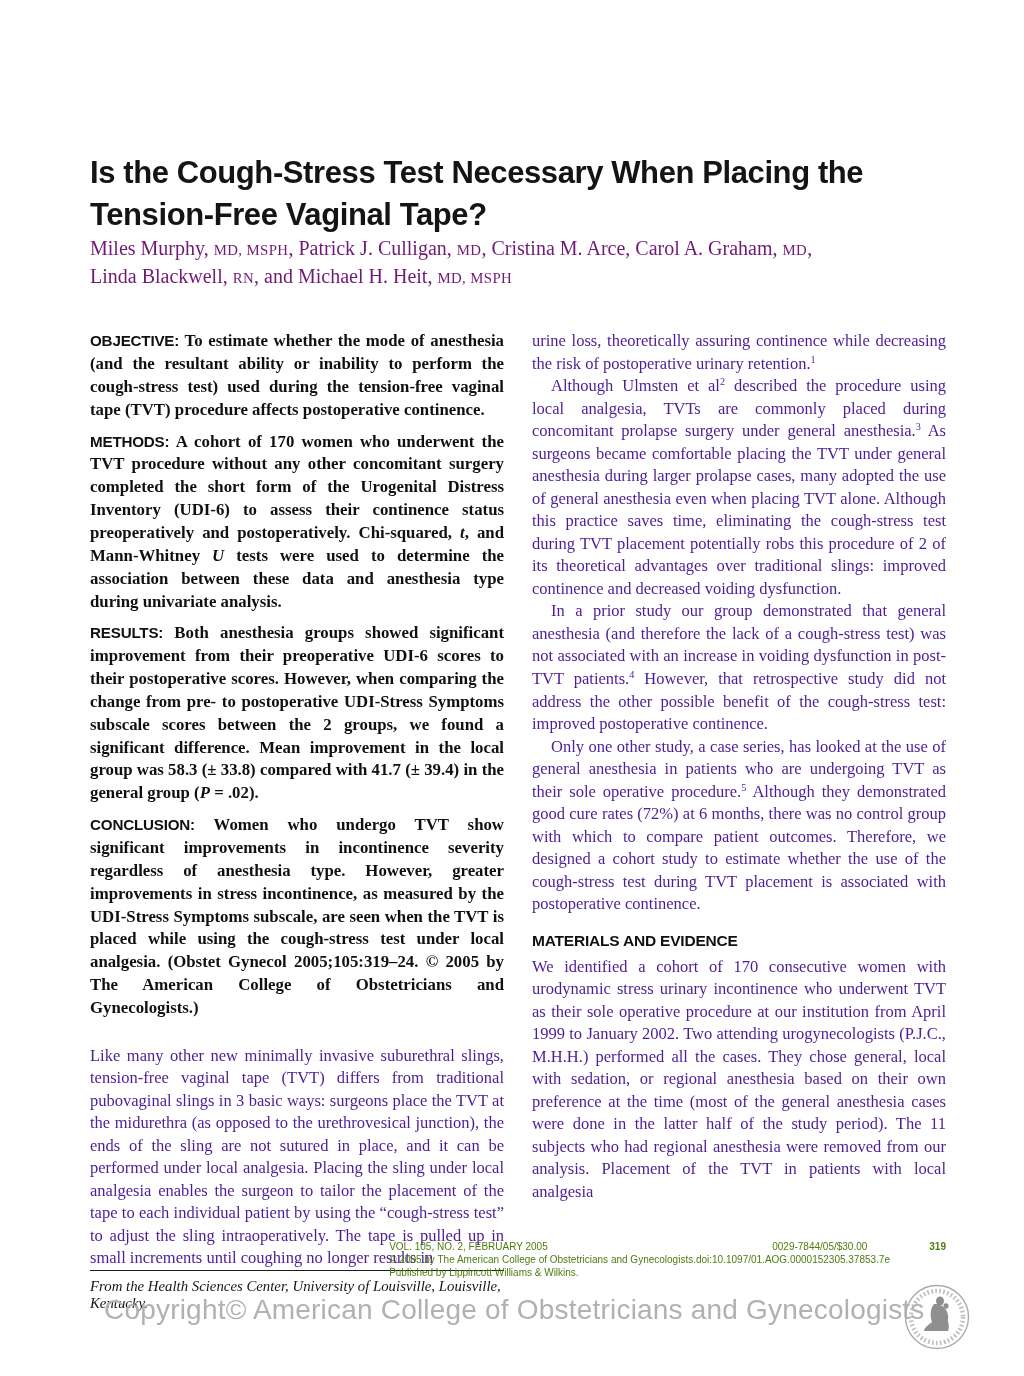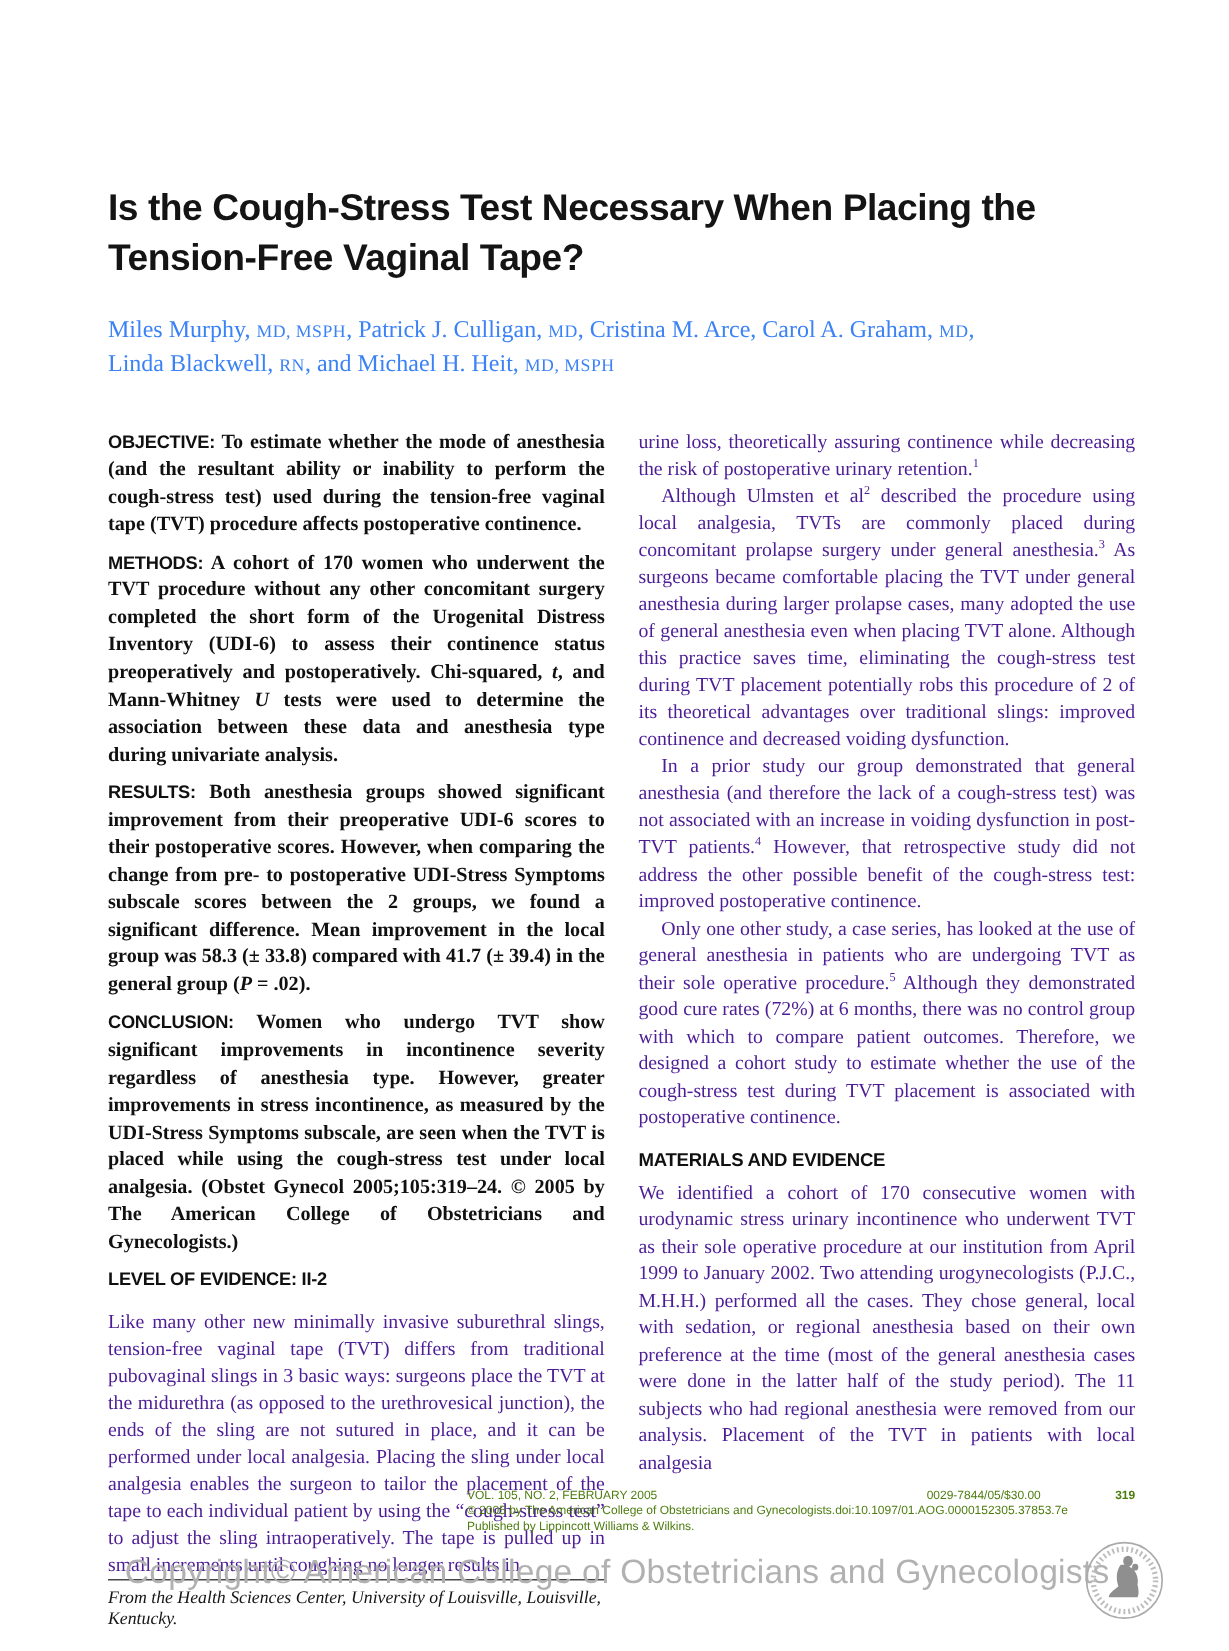--- a/index.html
+++ b/index.html
@@ -8,21 +8,21 @@
     position:relative; width:1024px; height:1376px; background:#ffffff;
     font-family:"Liberation Serif", serif; color:#121212; overflow:hidden;
   }
   .content { position:absolute; left:90px; top:152px; width:856px; }
 
   .title {
     font-family:"Liberation Sans", sans-serif; font-weight:700;
     font-size:31px; line-height:1.34; letter-spacing:-0.4px; color:#141414;
     max-width:860px;
   }
-  .authors { margin-top:27px; font-size:20px; line-height:1.38; color:#3b82f6; }
+  .authors { font-size:20px; line-height:1.38; color:#701a75; }
   .seg-degree { font-size:0.74em; letter-spacing:0.4px; }
   .seg-i { font-style:italic; }
   sup { font-size:0.62em; line-height:0; vertical-align:super; }
 
   .columns { margin-top:40px; display:flex; gap:28px; height:896px; }
   .col { width:414px; }
   .col-left { display:flex; flex-direction:column; }
 
   .abs-par {
     font-weight:700; font-size:16.8px; line-height:1.36;
@@ -78,21 +78,20 @@
       <div><span>Linda Blackwell, </span><span class="seg-degree">RN</span><span>, and Michael H. Heit, </span><span class="seg-degree">MD, MSPH</span></div>
     </div>
 
     <div class="columns">
 
       <div class="col col-left">
         <p class="abs-par"><span class="abs-label">OBJECTIVE:</span><span><span> To estimate whether the mode of anesthesia (and the resultant ability or inability to perform the cough-stress test) used during the tension-free vaginal tape (TVT) procedure affects postoperative continence.</span></span></p>
         <p class="abs-par"><span class="abs-label">METHODS:</span><span><span> A cohort of 170 women who underwent the TVT procedure without any other concomitant surgery completed the short form of the Urogenital Distress Inventory (UDI-6) to assess their continence status preoperatively and postoperatively. Chi-squared, </span><span class="seg-i">t</span><span>, and Mann-Whitney </span><span class="seg-i">U</span><span> tests were used to determine the association between these data and anesthesia type during univariate analysis.</span></span></p>
         <p class="abs-par"><span class="abs-label">RESULTS:</span><span><span> Both anesthesia groups showed significant improvement from their preoperative UDI-6 scores to their postoperative scores. However, when comparing the change from pre- to postoperative UDI-Stress Symptoms subscale scores between the 2 groups, we found a significant difference. Mean improvement in the local group was 58.3 (± 33.8) compared with 41.7 (± 39.4) in the general group (</span><span class="seg-i">P</span><span> = .02).</span></span></p>
         <p class="abs-par"><span class="abs-label">CONCLUSION:</span><span><span> Women who undergo TVT show significant improvements in incontinence severity regardless of anesthesia type. However, greater improvements in stress incontinence, as measured by the UDI-Stress Symptoms subscale, are seen when the TVT is placed while using the cough-stress test under local analgesia.  (Obstet Gynecol 2005;105:319–24.  © 2005 by The American College of Obstetricians and Gynecologists.)</span></span></p>
-        <p class="loe">LEVEL OF EVIDENCE: II-2</p>
 
         <p class="body-par intro-par">Like many other new minimally invasive suburethral slings, tension-free vaginal tape (TVT) differs from traditional pubovaginal slings in 3 basic ways: surgeons place the TVT at the midurethra (as opposed to the urethrovesical junction), the ends of the sling are not sutured in place, and it can be performed under local analgesia. Placing the sling under local analgesia enables the surgeon to tailor the placement of the tape to each individual patient by using the “cough-stress test” to adjust the sling intraoperatively. The tape is pulled up in small increments until coughing no longer results in</p>
 
         <div class="footnote">From the Health Sciences Center, University of Louisville, Louisville, Kentucky.</div>
       </div>
 
       <div class="col col-right">
         <p class="body-par"><span>urine loss, theoretically assuring continence while decreasing the risk of postoperative urinary retention.</span><sup>1</sup></p>
         <p class="body-par indent"><span>Although Ulmsten et al</span><sup>2</sup><span> described the procedure using local analgesia, TVTs are commonly placed during concomitant prolapse surgery under general anesthesia.</span><sup>3</sup><span> As surgeons became comfortable placing the TVT under general anesthesia during larger prolapse cases, many adopted the use of general anesthesia even when placing TVT alone. Although this practice saves time, eliminating the cough-stress test during TVT placement potentially robs this procedure of 2 of its theoretical advantages over traditional slings: improved continence and decreased voiding dysfunction.</span></p>
         <p class="body-par indent"><span>In a prior study our group demonstrated that general anesthesia (and therefore the lack of a cough-stress test) was not associated with an increase in voiding dysfunction in post-TVT patients.</span><sup>4</sup><span> However, that retrospective study did not address the other possible benefit of the cough-stress test: improved postoperative continence.</span></p>

